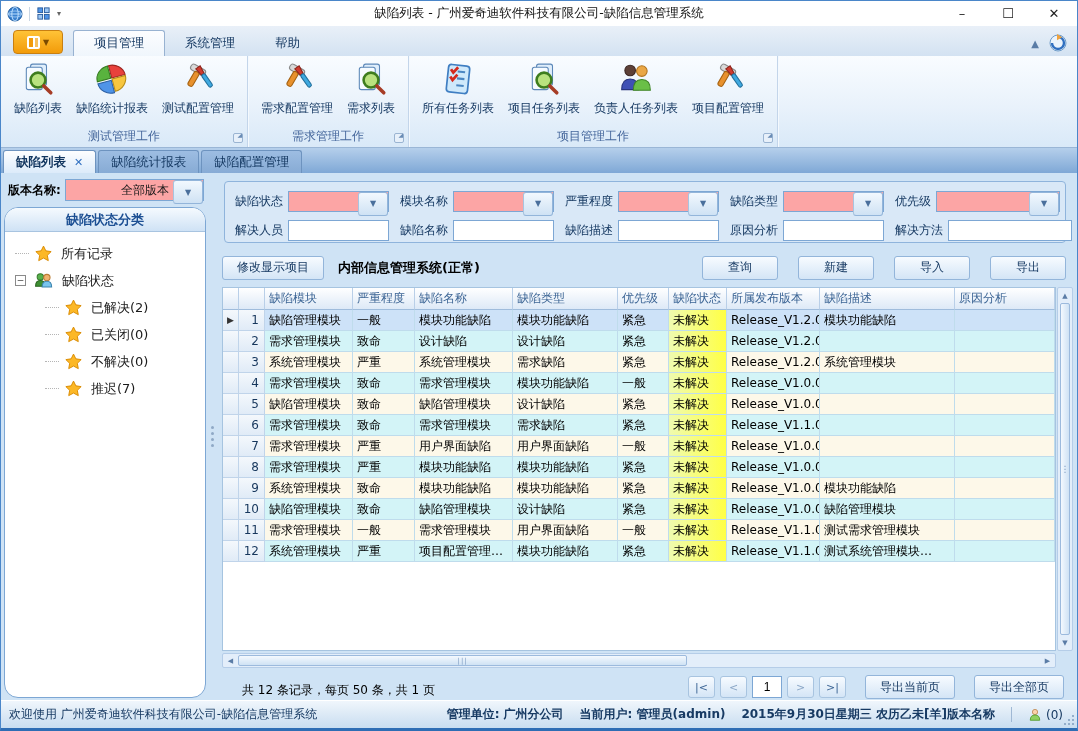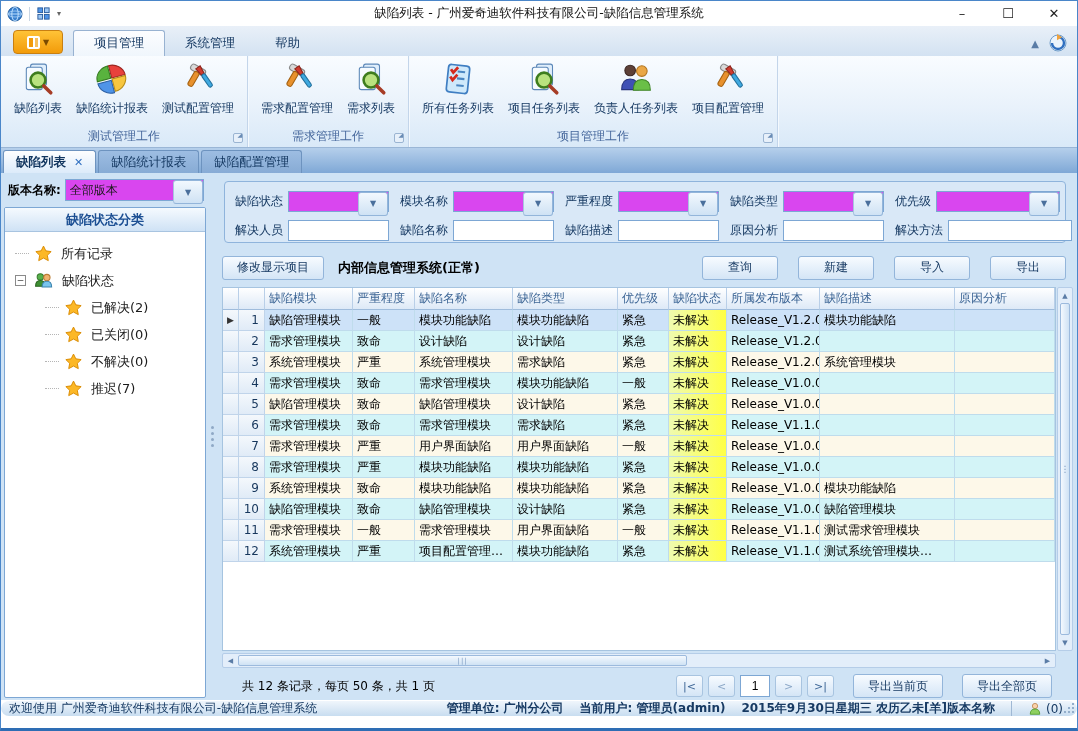--- a/index.html
+++ b/index.html
@@ -48,24 +48,24 @@
   .doctab.active { background:linear-gradient(180deg,#fdfeff,#dcebfa); font-weight:bold; }
   .doctab .close { color:#2f6fc0; font-weight:bold; font-size:11px; }
 
   
   .content { position:absolute; top:173px; left:1px; right:1px; height:527px; background:#cfe3f5; }
 
   
   .sidebar { position:absolute; left:1px; top:0; width:206px; bottom:0; }
   .version-row { display:flex; align-items:center; padding:6px 4px 4px 6px; gap:4px; }
   .version-label { font-weight:bold; color:#000; white-space:nowrap; }
-  .combo { background:#d946ef; border:1px solid #7da7d4; height:22px; display:flex; align-items:center; flex:1; }
+  .combo { background:#fca5a5; border:1px solid #7da7d4; height:22px; display:flex; align-items:center; flex:1;text-align:right; }
   .combo .val { flex:1; padding:0 4px; overflow:hidden; white-space:nowrap; }
   .combo .btn { width:17px; align-self:stretch; background:linear-gradient(180deg,#f2f8fe,#cfe2f4); border-left:1px solid #a8c4e0; display:flex; align-items:center; justify-content:center; color:#4a6f9c; font-size:8px; }
-  .side-panel { position:absolute; left:2px; right:2px; top:34px; bottom:2px; border:1px solid #7da7d4; background:#fff; border-radius:2px; overflow:hidden; }
+  .side-panel { position:absolute; left:2px; right:2px; top:34px; bottom:2px; border:1px solid #7da7d4; background:#fff; border-radius:14px; overflow:hidden; }
   .side-panel-header { height:24px; background:linear-gradient(180deg,#f5fafe,#cfe2f5); border-bottom:1px solid #a8c4e0; text-align:center; font-weight:bold; color:#1c4f93; line-height:23px; font-size:13px; }
   .tree { padding:8px 4px 4px 10px; font-size:13px; }
   .tree-row { height:27px; display:flex; align-items:center; gap:6px; white-space:nowrap; }
   .tree-row .lbl { padding:1px 3px; }
   .tree-row.selected .lbl { background:#e4e4e4; border-radius:2px; }
   .tree-children { padding-left:30px; background:repeating-linear-gradient(180deg, transparent 0 2px, transparent 2px 4px); }
   .expander { width:11px; height:11px; border:1px solid #8a8a8a; background:#fff; font-size:9px; line-height:9px; text-align:center; color:#444; margin-right:2px; }
   .tree-indent { width:14px; border-bottom:1px dotted #b5b5b5; height:0; }
 
   .splitter { position:absolute; left:208px; top:0; width:7px; bottom:0; background:#cfe3f5; display:flex; flex-direction:column; align-items:center; justify-content:center; gap:3px; }
@@ -101,30 +101,30 @@
   .vscroll { position:absolute; top:114px; right:3px; width:16px; height:364px; background:#e3eefa; border:1px solid #b5cde8; border-radius:2px; display:flex; flex-direction:column; }
   .vscroll .sbtn { height:15px; display:flex; align-items:center; justify-content:center; font-size:7px; color:#5a7ca6; }
   .vscroll .thumb { flex:1; margin:0 2px; background:linear-gradient(90deg,#f4f9fe,#cfe2f4); border:1px solid #9cbadd; border-radius:2px; position:relative; }
   .vscroll .thumb::after { content:"⋮"; position:absolute; top:50%; left:50%; transform:translate(-50%,-50%); color:#7e9cc2; font-size:9px; }
 
   .hscroll { position:absolute; top:480px; left:6px; right:20px; height:15px; background:#e3eefa; border:1px solid #b5cde8; border-radius:2px; display:flex; align-items:center; }
   .hscroll .sbtn { width:15px; text-align:center; font-size:7px; color:#5a7ca6; }
   .hscroll .thumb { width:54%; height:11px; background:linear-gradient(180deg,#f4f9fe,#cfe2f4); border:1px solid #9cbadd; border-radius:2px; position:relative; }
   .hscroll .thumb::after { content:"|||"; position:absolute; top:1px; left:50%; transform:translateX(-50%); color:#7e9cc2; font-size:7px; letter-spacing:1px; }
 
-  .pager { position:absolute; top:500px; left:6px; right:24px; height:26px; display:flex; align-items:center;gap:20px; }
+  .pager { position:absolute; top:500px; left:6px; right:12px; height:26px; display:flex; align-items:flex-end;gap:20px; }
   .pager-summary { margin-left:20px; color:#000; }
   .pager-controls { margin-left:auto; display:flex; align-items:center; gap:5px; }
   .navbtn { width:27px; height:22px; background:linear-gradient(180deg,#f7fbff,#d4e5f6); border:1px solid #a8c4e0; border-radius:3px; color:#3c6595; display:flex; align-items:center; justify-content:center; font-size:11px; }
   .navbtn.dim { color:#8aa6c6; }
   .page-input { width:30px; height:22px; border:1px solid #7da7d4; text-align:center; font-size:12px; background:#fff; }
   .pager .btn { margin-left:14px; }
 
   
-  .statusbar { position:absolute; top:700px; left:1px; right:1px; height:16px; background:linear-gradient(180deg,#f0f6fc,#c8ddf0); border-top:1px solid #fff; display:flex; align-items:center; color:#173a63;border-radius:8px; }
+  .statusbar { position:absolute; top:700px; left:1px; right:1px; height:28px; background:linear-gradient(180deg,#f0f6fc,#c8ddf0); border-top:1px solid #fff; display:flex; align-items:center; color:#173a63; }
   .statusbar .welcome { padding-left:8px; }
   .statusbar .right { margin-left:auto; display:flex; align-items:center; gap:16px; padding-right:14px; }
   .status-sep { width:1px; height:15px; background:#9fb8d4; }
   .user-badge { display:flex; align-items:center; gap:4px; }
   .grip { position:absolute; right:2px; bottom:2px; width:12px; height:12px; background:
     radial-gradient(circle at 2px 10px,#93aecb 1px,transparent 1.4px),
     radial-gradient(circle at 6px 10px,#93aecb 1px,transparent 1.4px),
     radial-gradient(circle at 10px 10px,#93aecb 1px,transparent 1.4px),
     radial-gradient(circle at 6px 6px,#93aecb 1px,transparent 1.4px),
     radial-gradient(circle at 10px 6px,#93aecb 1px,transparent 1.4px),

